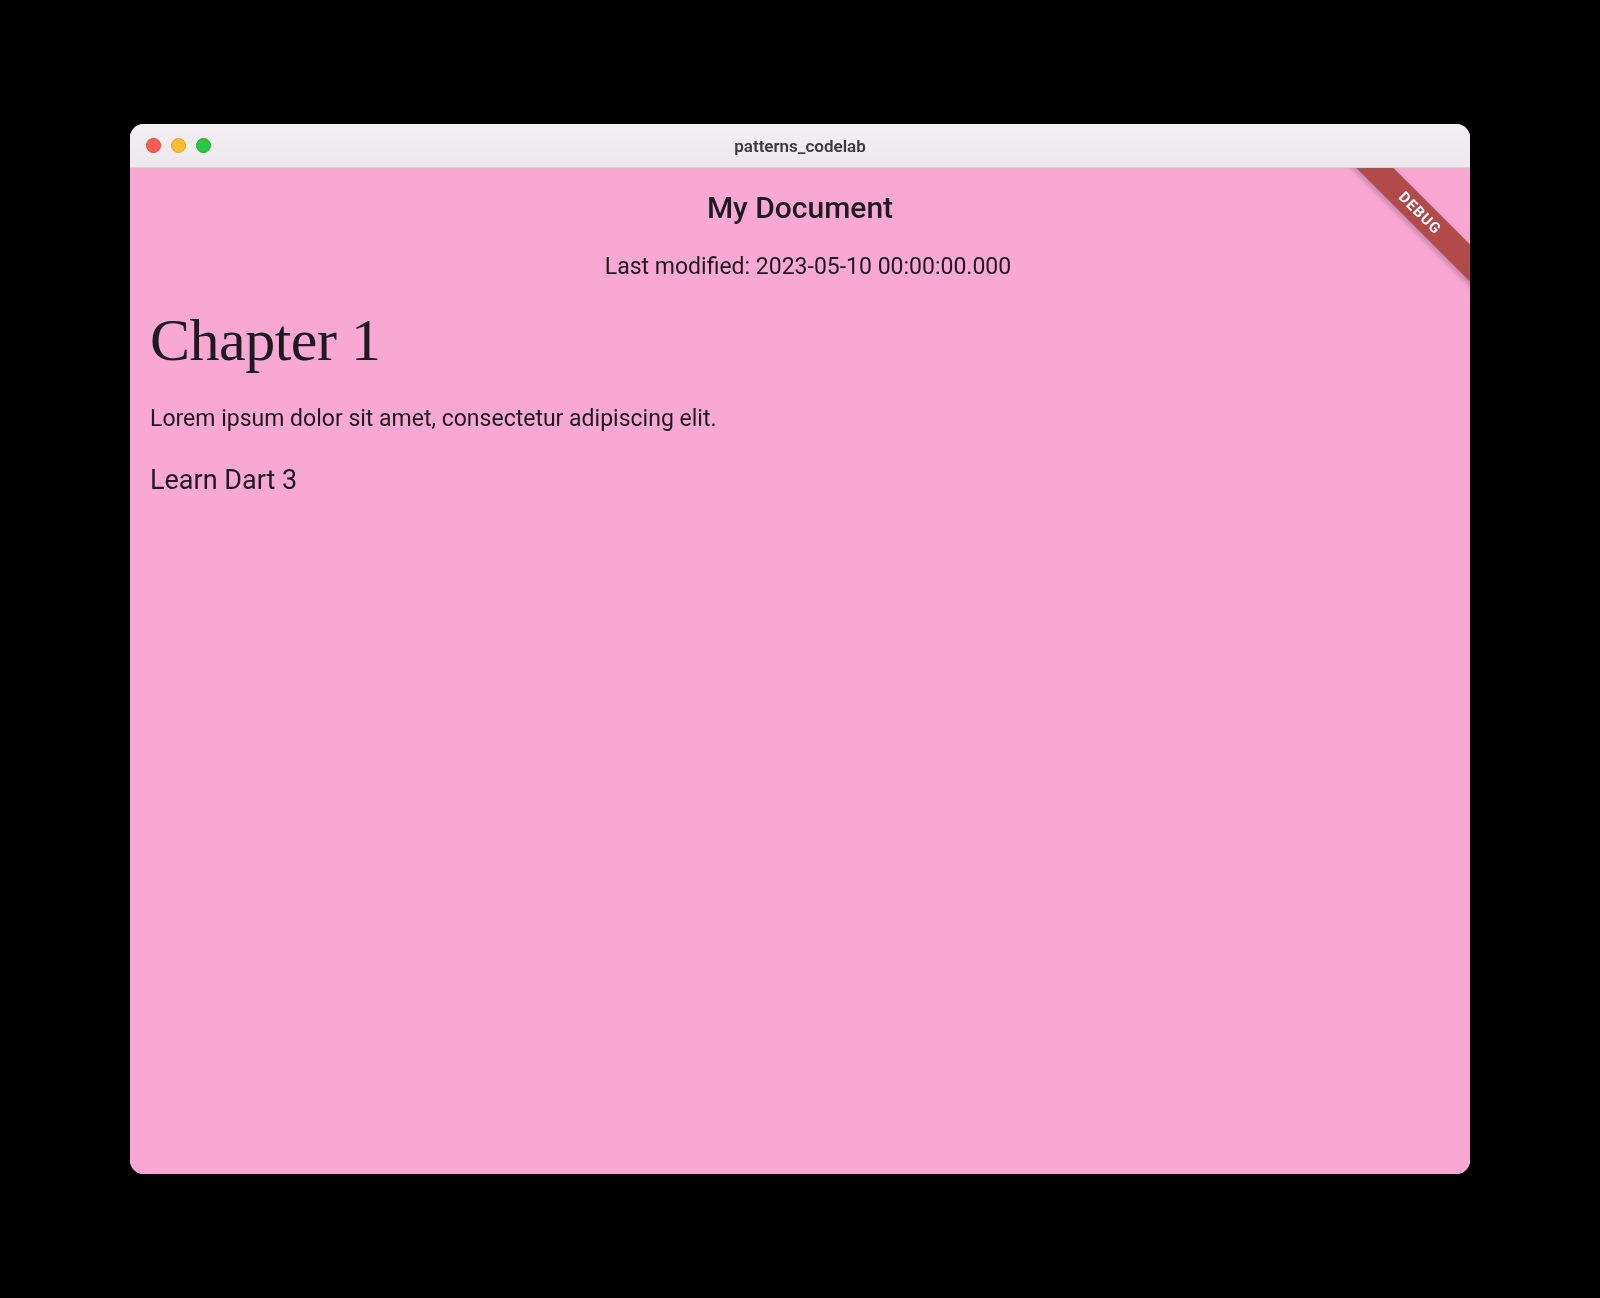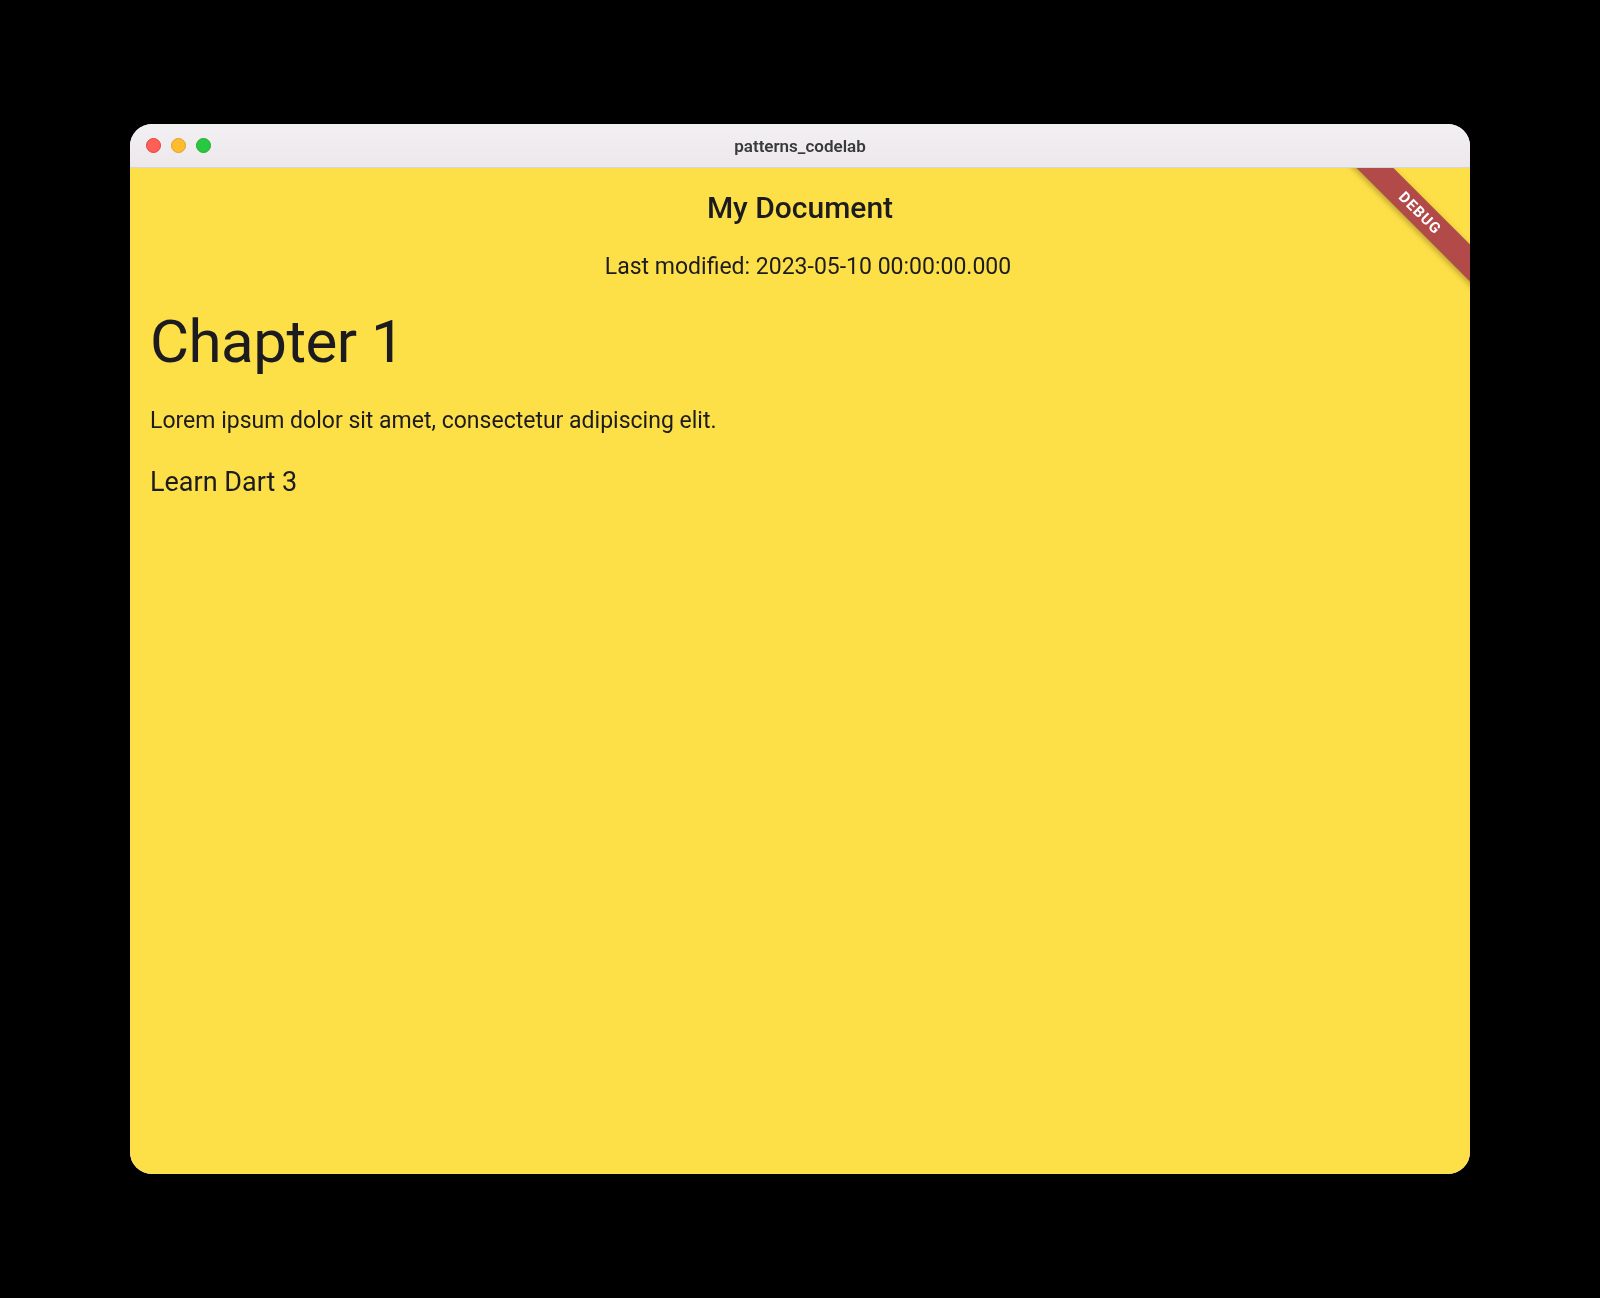--- a/index.html
+++ b/index.html
@@ -13,21 +13,21 @@
       background: #000;
       font-family: -apple-system, BlinkMacSystemFont, "Segoe UI", Roboto, Helvetica, Arial, sans-serif;
       display: flex;
       align-items: center;
       justify-content: center;
     }
     .window {
       width: 1340px;
       height: 1050px;
       background: #fefafe;
-      border-radius: 22px;
+      border-radius: 14px;
       box-shadow: 0 30px 80px rgba(0,0,0,0.5), 0 0 0 1px rgba(0,0,0,0.05);
       overflow: hidden;
       position: relative;
     }
     .titlebar {
       height: 44px;
       background: linear-gradient(#f3f0f3, #ece8ec);
       border-bottom: 1px solid #d9d4d9;
       display: flex;
       align-items: center;
@@ -52,21 +52,21 @@
       text-align: center;
       font-weight: 600;
       font-size: 17px;
       color: #3a3a3a;
       pointer-events: none;
     }
     .app-content {
       position: absolute;
       top: 44px;
       left: 0; right: 0; bottom: 0;
-      background: #fde047;
+      background: #f9a8d4;
       overflow: hidden;
     }
     .app-bar {
       text-align: center;
       padding-top: 22px;
     }
     .app-bar-title {
       font-size: 30px;
       font-weight: 500;
       color: #1c1b1f;
@@ -80,20 +80,21 @@
     }
     .body-content {
       padding: 0 20px;
     }
     .h1 {
       font-size: 60px;
       font-weight: 400;
       color: #1c1b1f;
       margin-top: 26px;
       letter-spacing: -0.5px;
+      font-family: Liberation Serif, serif;
     }
     .para {
       font-size: 23px;
       color: #1c1b1f;
       margin-top: 30px;
     }
     .item {
       font-size: 27px;
       color: #1c1b1f;
       margin-top: 32px;

